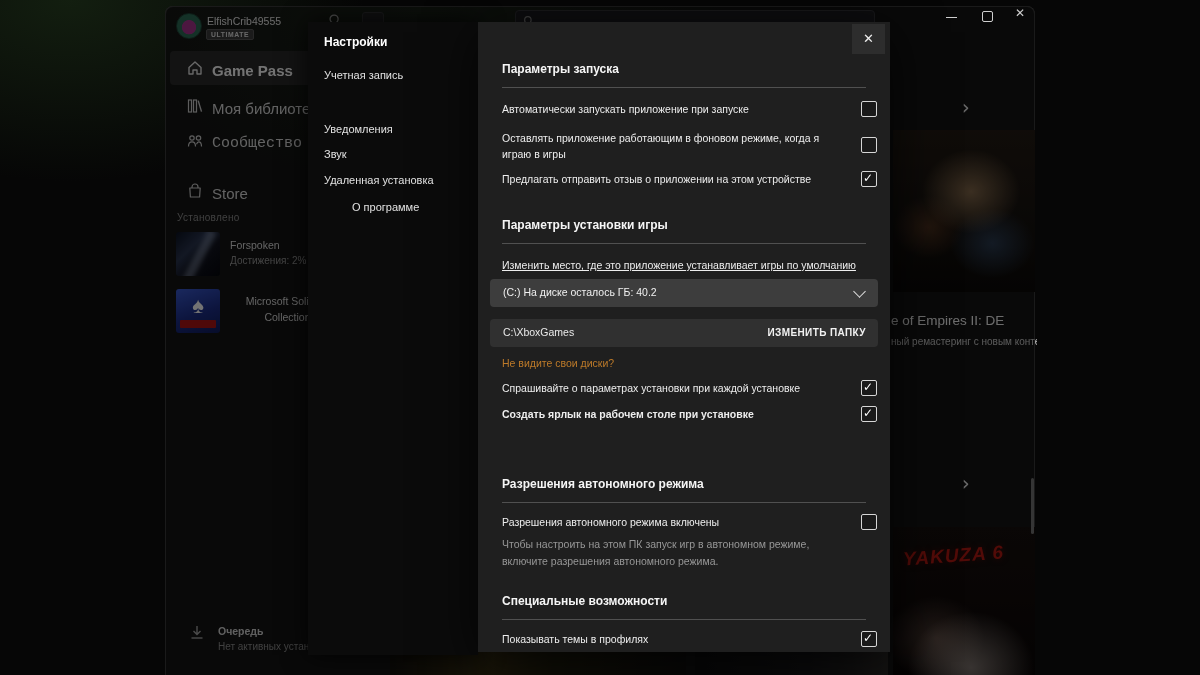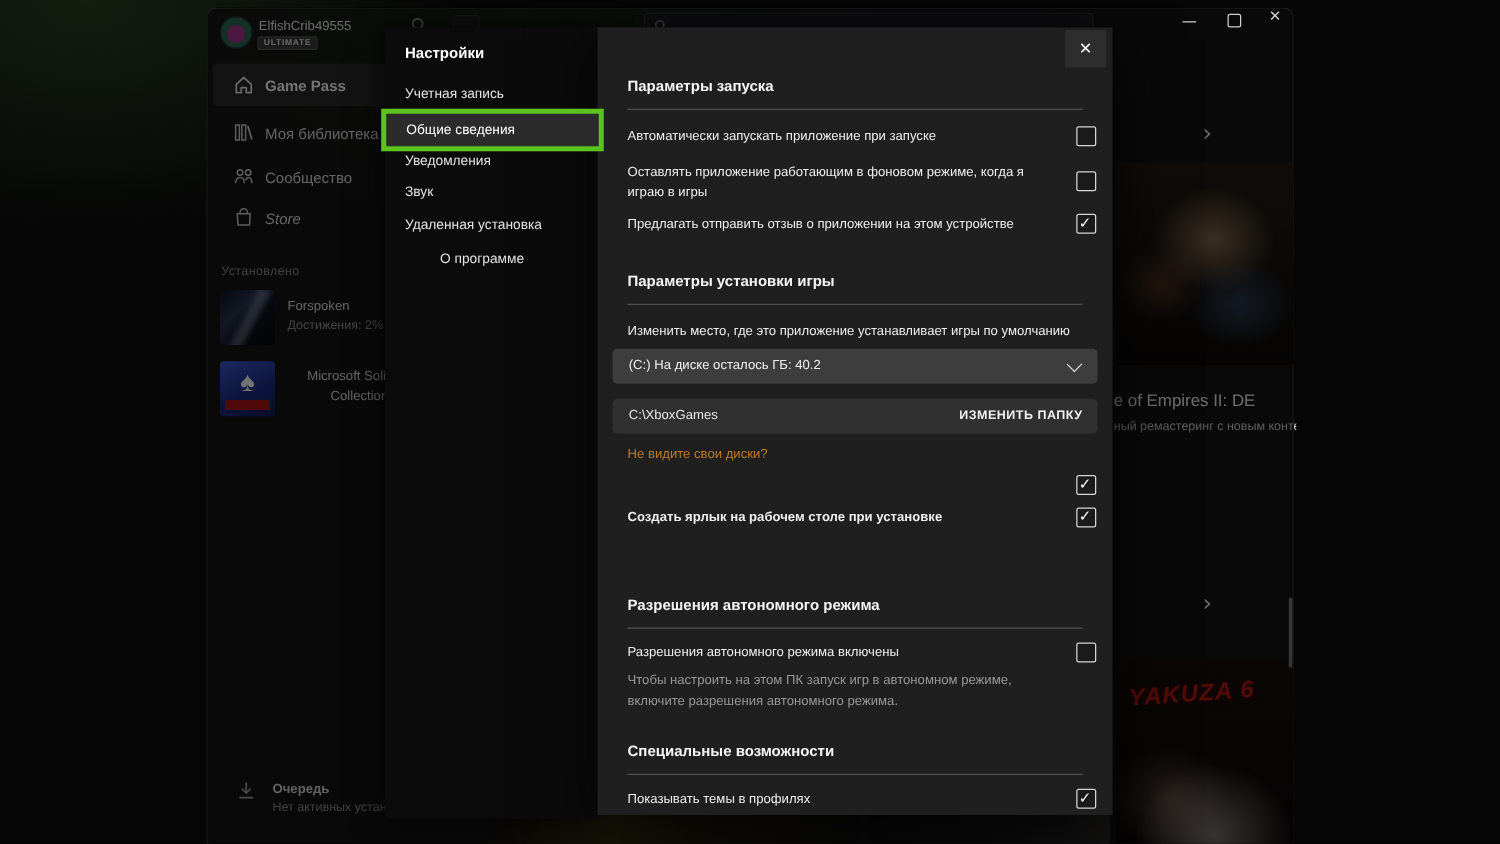--- a/index.html
+++ b/index.html
@@ -29,21 +29,21 @@
   .topicon{position:absolute;z-index:1;opacity:.85;}
 
   
   .avatar{position:absolute;left:176px;top:13px;width:24px;height:24px;border-radius:50%;
       background:radial-gradient(circle at 50% 55%, #a8338f 0 38%, #2e6e57 42% 100%);z-index:1;border:1px solid #1e4437;}
   .gamertag{position:absolute;left:207px;top:15px;font-size:10.5px;color:#e9e9e9;z-index:1;}
   .badge{position:absolute;left:206px;top:29px;font-size:6.8px;font-weight:bold;letter-spacing:.6px;color:#e4e4e4;
       background:#3d3d3d;border:1px solid #575757;border-radius:2px;padding:1px 4px;z-index:1;}
   .navrow{position:absolute;left:170px;width:176px;height:34px;z-index:1;border-radius:4px;}
   .navrow.active{background:#2b2b2b;}
-  .navlabel{position:absolute;left:42px;top:11px;font-size:12px;color:#dcdcdc;white-space:nowrap;}
+  .navlabel{position:absolute;left:42px;top:11px;font-size:15px;color:#dcdcdc;white-space:nowrap;}
   .navrow.active .navlabel{color:#fff;font-weight:bold;}
   .navico{position:absolute;left:16px;top:8px;width:18px;height:18px;}
   .sideheader{position:absolute;left:177px;font-size:10px;color:#8f8f8f;z-index:1;letter-spacing:.3px;}
   .thumb{position:absolute;left:176px;width:44px;height:44px;border-radius:3px;z-index:1;overflow:hidden;}
   .thumb-forspoken{background:linear-gradient(135deg,#0c1322 0%,#2a3550 35%,#11131f 60%,#05070d 100%);}
   .thumb-forspoken::after{content:"";position:absolute;left:18px;top:-4px;width:9px;height:60px;background:rgba(190,205,235,.35);transform:rotate(28deg);filter:blur(2px);}
   .thumb-solitaire{background:linear-gradient(160deg,#3a5ad0 0%,#1d2f8a 55%,#101d5e 100%);}
   .spade{position:absolute;left:0;top:4px;width:44px;text-align:center;font-size:22px;color:#fff;}
   .solstrip{position:absolute;left:4px;bottom:5px;width:36px;height:8px;background:#b01414;border-radius:1px;}
   .gametitle{position:absolute;font-size:10.5px;color:#dedede;z-index:1;line-height:16px;text-align:center;}
@@ -77,21 +77,21 @@
 
   
   .dialog{position:absolute;left:478px;top:22px;width:412px;height:630px;background:#1f1f1f;z-index:10;box-shadow:0 10px 50px rgba(0,0,0,.75);}
   .dlg-close{position:absolute;left:374px;top:2px;width:33px;height:30px;background:#2d2d2d;color:#f0f0f0;font-size:13px;line-height:30px;text-align:center;cursor:pointer;}
   .sechdr{position:absolute;left:24px;font-size:12px;font-weight:bold;color:#f5f5f5;white-space:nowrap;}
   .divider{position:absolute;left:24px;width:364px;height:1px;background:#505050;}
   .clabel{position:absolute;left:24px;font-size:10.5px;color:#ededed;white-space:nowrap;}
   .clabel.wrap{white-space:normal;width:334px;line-height:1.55;}
   .cb{position:absolute;left:383px;width:14px;height:14px;border:1.5px solid #d6d6d6;border-radius:2px;background:rgba(0,0,0,.15);cursor:pointer;}
   .cb.checked::after{content:"✓";position:absolute;left:1px;top:-1px;font-size:12px;color:#fff;}
-  .fieldlabel{position:absolute;left:24px;font-size:10.5px;color:#ededed;white-space:nowrap;}
+  .fieldlabel{position:absolute;left:24px;font-size:10.5px;color:#ededed;white-space:nowrap;text-decoration:underline;}
   .select{position:absolute;left:12px;top:257px;width:388px;height:28px;background:#3d3d3d;border-radius:4px;cursor:pointer;}
   .select .val{position:absolute;left:13px;top:7px;font-size:10.5px;color:#f0f0f0;}
   .select .dd{position:absolute;right:14px;top:8px;width:8px;height:8px;border-right:1.6px solid #e0e0e0;border-bottom:1.6px solid #e0e0e0;transform:rotate(45deg);}
   .pathbar{position:absolute;left:12px;top:297px;width:388px;height:28px;background:#303030;border-radius:4px;}
   .pathbar .path{position:absolute;left:13px;top:7px;font-size:10.5px;color:#e9e9e9;}
   .pathbar .btn{position:absolute;right:12px;top:8px;font-size:10px;font-weight:bold;letter-spacing:.4px;color:#f2f2f2;cursor:pointer;}
   .link{position:absolute;left:24px;font-size:10.5px;color:#bd7a29;cursor:pointer;white-space:nowrap;}
   .note{position:absolute;left:24px;width:334px;font-size:10.5px;color:#979797;line-height:1.65;}
 
   svg{display:block;}
@@ -136,32 +136,32 @@
   <div class="navrow" style="top:89px;">
     <span class="navico">
       <svg width="18" height="18" viewBox="0 0 18 18">
           <rect x="2.5" y="3" width="3" height="12" fill="none" stroke="#cfcfcf" stroke-width="1.2"></rect>
           <rect x="7.5" y="3" width="3" height="12" fill="none" stroke="#cfcfcf" stroke-width="1.2"></rect>
           <path d="M12.2 3.6 L15.5 14.6" fill="none" stroke="#cfcfcf" stroke-width="1.4"></path>
         </svg>
     </span>
     <span class="navlabel">Моя библиотека</span>
   </div>
-  <div class="navrow" style="top:124px;">
+  <div class="navrow" style="top:124px;font-family:Liberation Mono, monospace;">
     <span class="navico">
       <svg width="18" height="18" viewBox="0 0 18 18">
           <circle cx="6" cy="6" r="2.2" fill="none" stroke="#cfcfcf" stroke-width="1.2"></circle>
           <circle cx="12.5" cy="6" r="2.2" fill="none" stroke="#cfcfcf" stroke-width="1.2"></circle>
           <path d="M2.5 14.5 c0-3.2 1.8-4.6 3.5-4.6 s3.5 1.4 3.5 4.6" fill="none" stroke="#cfcfcf" stroke-width="1.2"></path>
           <path d="M10.5 12.2 c0.6-1.6 1.4-2.3 2.2-2.3 c1.5 0 2.8 1.4 2.8 4.6" fill="none" stroke="#cfcfcf" stroke-width="1.2"></path>
         </svg>
     </span>
     <span class="navlabel">Сообщество</span>
   </div>
-  <div class="navrow" style="top:157px;font-style:italic;">
+  <div class="navrow" style="top:174px;">
     <span class="navico">
       <svg width="18" height="18" viewBox="0 0 18 18">
           <path d="M6 6 V5 a3 3 0 0 1 6 0 V6" fill="none" stroke="#cfcfcf" stroke-width="1.2"></path>
           <path d="M3.8 6 H14.2 L13.6 15 H4.4 Z" fill="none" stroke="#cfcfcf" stroke-width="1.2" stroke-linejoin="round"></path>
         </svg>
     </span>
     <span class="navlabel">Store</span>
   </div>
 
   <div class="sideheader" style="top:212px;">Установлено</div>
@@ -201,23 +201,20 @@
 
   <div class="flyout">
     <div class="flyout-title">Настройки</div>
     <div class="flyout-item" style="top:47px;">Учетная запись</div>
     <div class="flyout-item" style="top:101px;">Уведомления</div>
     <div class="flyout-item" style="top:126px;">Звук</div>
     <div class="flyout-item" style="top:152px;">Удаленная установка</div>
     <div class="flyout-item" style="top:179px;margin-left:28px;">О программе</div>
   </div>
 
-  <div class="selbox">
-    <div class="flyout-item">Общие сведения</div>
-  </div>
 
   <div class="dialog">
     <div class="dlg-close">✕</div>
 
     <div class="sechdr" style="top:40px;">Параметры запуска</div>
     <div class="divider" style="top:65px;"></div>
 
     <div class="clabel" style="top:81px;">Автоматически запускать приложение при запуске</div>
     <div class="cb" style="top:79px;"></div>
 
@@ -237,20 +234,21 @@
       <span class="dd"></span>
     </div>
 
     <div class="pathbar">
       <span class="path">C:\XboxGames</span>
       <span class="btn">ИЗМЕНИТЬ ПАПКУ</span>
     </div>
 
     <div class="link" style="top:335px;">Не видите свои диски?</div>
 
+    <div class="clabel" style="top:360px;">Спрашивайте о параметрах установки при каждой установке</div>
     <div class="cb checked" style="top:358px;"></div>
 
     <div class="clabel" style="top:386px;font-weight:bold;">Создать ярлык на рабочем столе при установке</div>
     <div class="cb checked" style="top:384px;"></div>
 
     <div class="sechdr" style="top:455px;">Разрешения автономного режима</div>
     <div class="divider" style="top:480px;"></div>
 
     <div class="clabel" style="top:494px;">Разрешения автономного режима включены</div>
     <div class="cb" style="top:492px;"></div>

